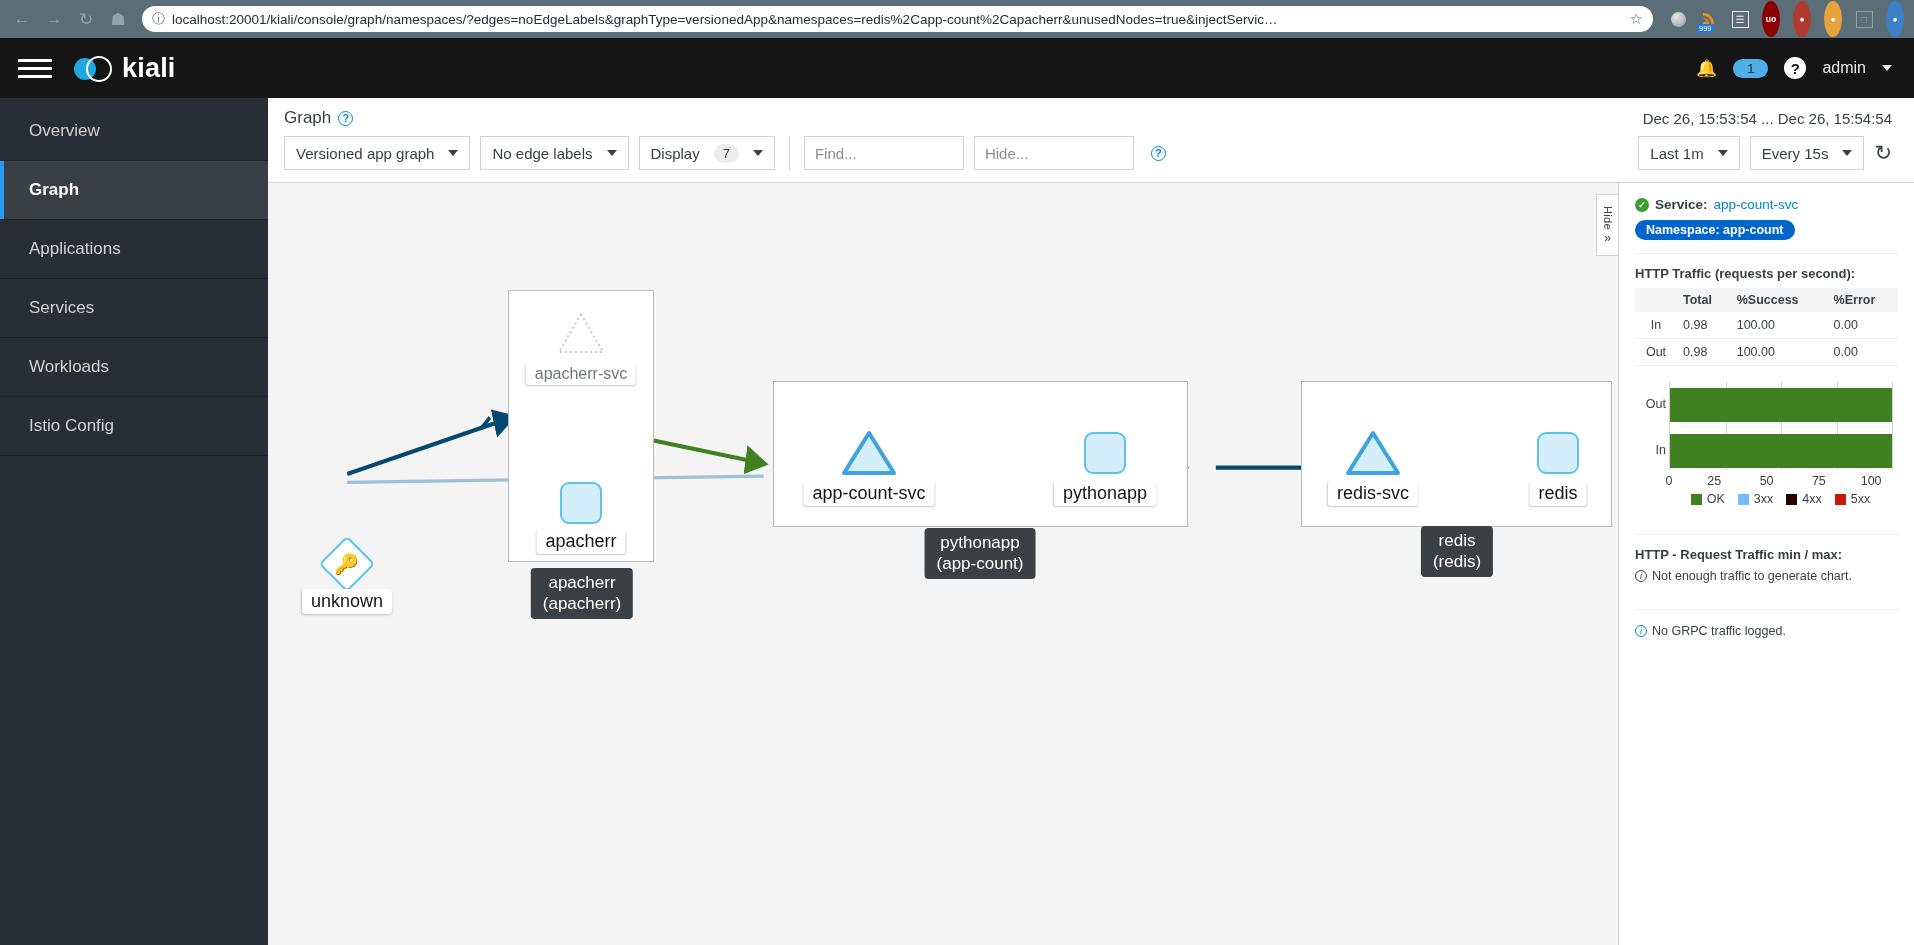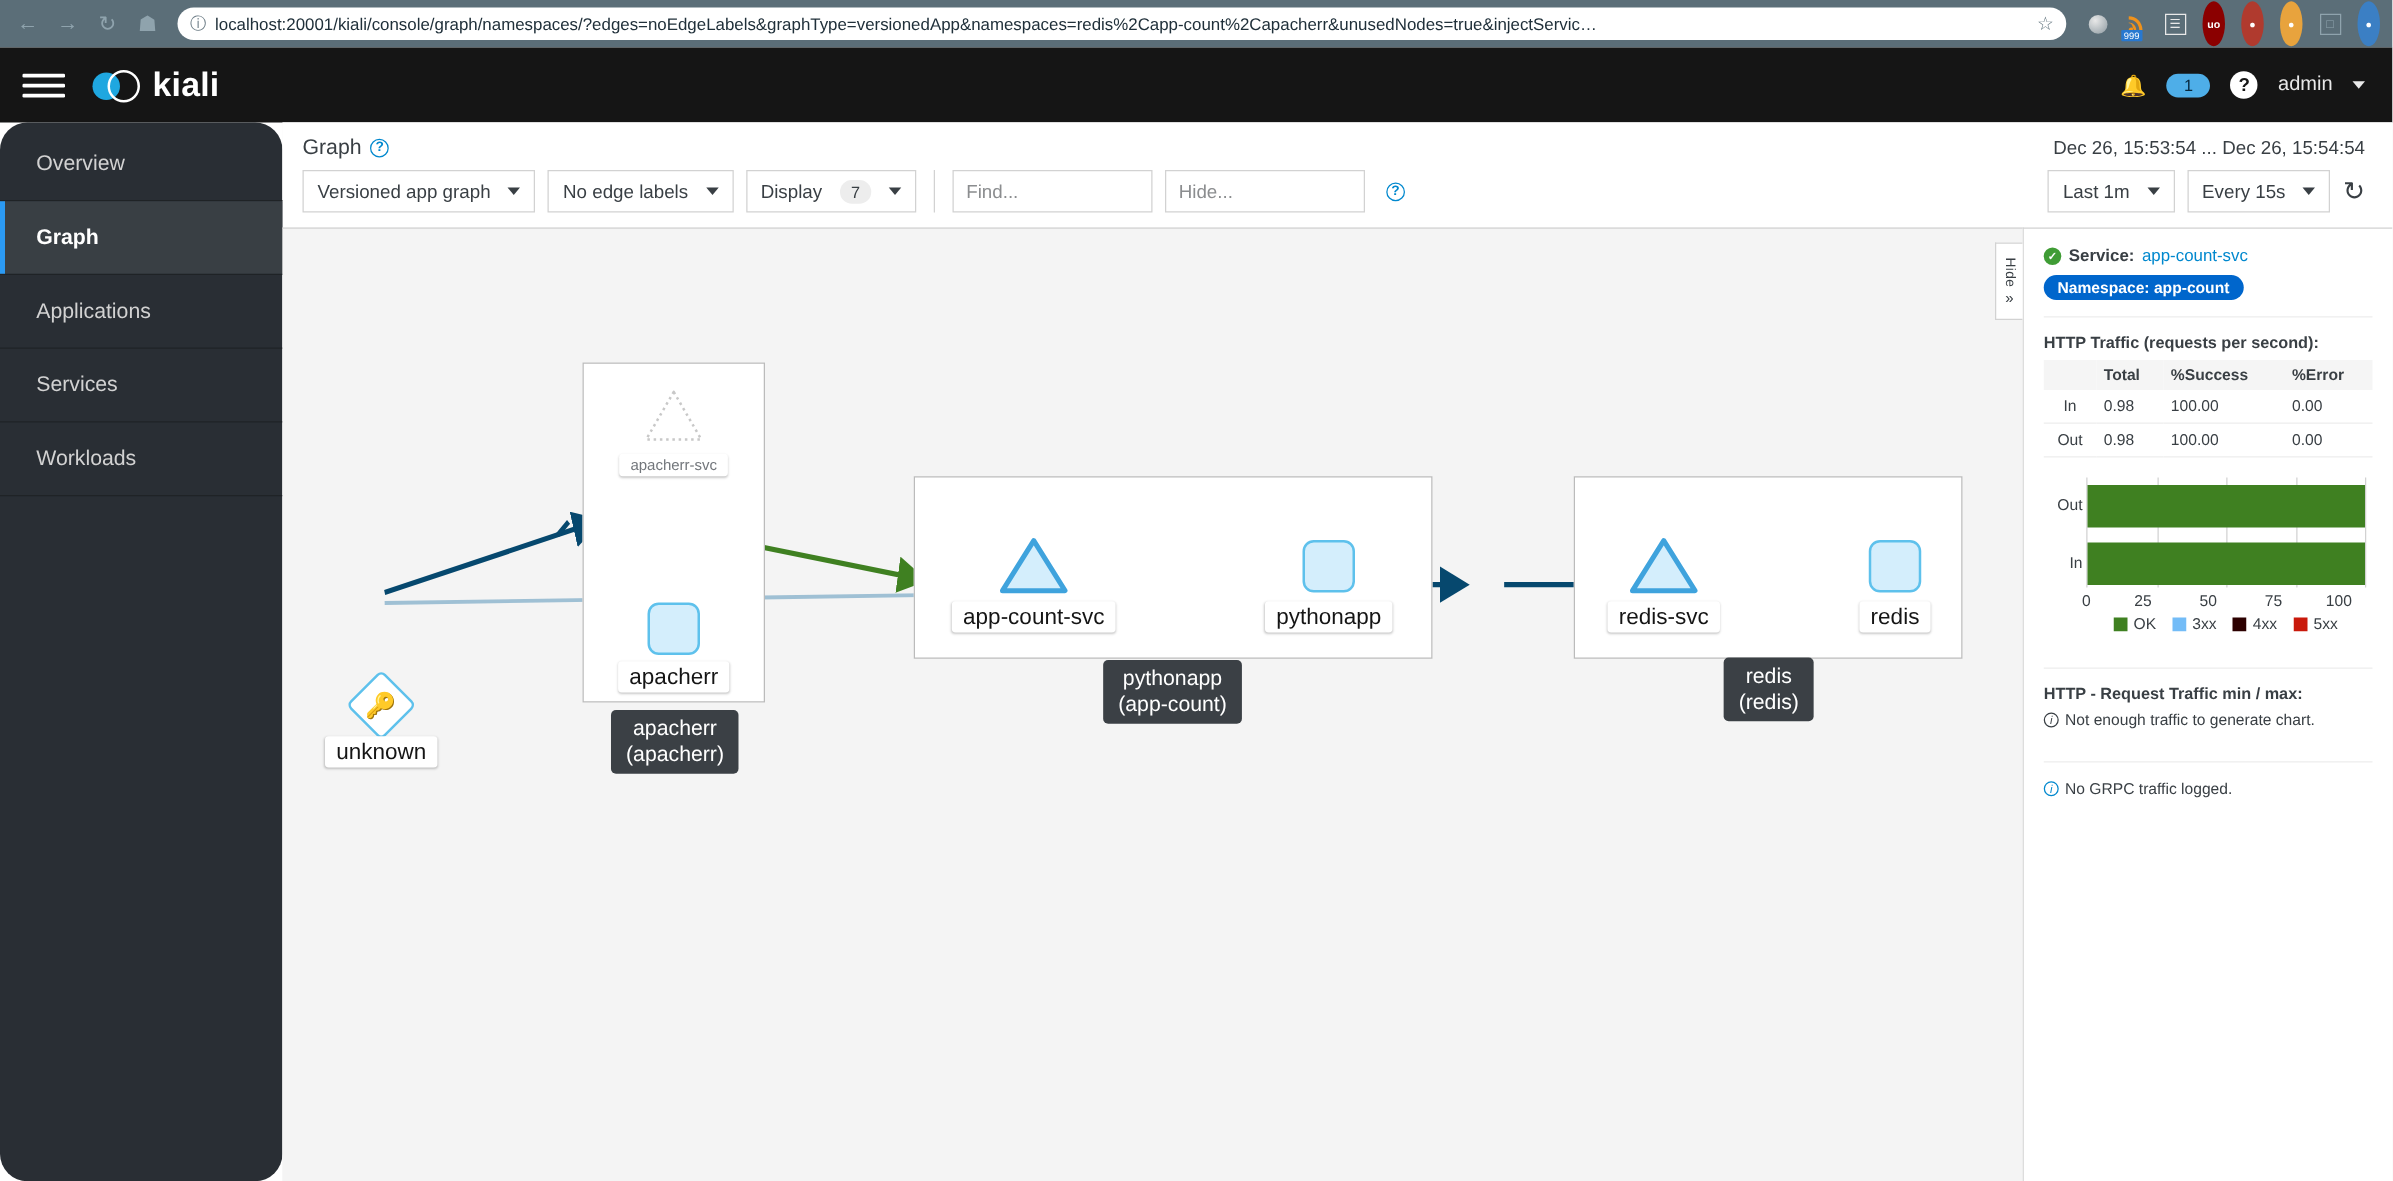--- a/index.html
+++ b/index.html
@@ -67,21 +67,21 @@
      border-radius: 11px; padding: 2px 14px; font-weight: 500; }
   .help-icon { width: 22px; height: 22px; border-radius: 50%; background: #fff;
      color: #151515; font-size: 15px; font-weight: bold; display: flex;
      align-items: center; justify-content: center; }
   .user-name { font-size: 16px; color: #e8e8e8; }
   .caret-down { width: 0; height: 0; border-left: 5px solid transparent;
      border-right: 5px solid transparent; border-top: 6px solid #e8e8e8; }
 
   
   .app-body { display: flex; height: calc(945px - 38px - 60px); }
-  .sidebar { width: 226px; background: #292e34; flex: none; padding-top: 4px; border-radius: 22px; }
+  .sidebar { width: 268px; background: #292e34; flex: none; padding-top: 4px; }
   .nav-item {
     height: 59px; display: flex; align-items: center; padding-left: 29px;
     color: #d2d2d2; font-size: 17px; border-bottom: 1px solid #1f2326;
     cursor: pointer; position: relative;
   }
   .nav-item.active { background: #393f44; color: #fff; font-weight: bold; }
   .nav-item.active::before { content: ""; position: absolute; left: 0; top: 0;
      bottom: 0; width: 4px; background: #2b9af3; }
 
   .content { flex: 1 1 auto; display: flex; flex-direction: column;
@@ -189,21 +189,21 @@
 
   
   .graph-canvas { position: absolute; inset: 0; }
   .ns-box { position: absolute; border: 1px solid #bbb; background: #fff; }
   .node-label {
     position: absolute; background: #fff; border-radius: 3px;
     box-shadow: 0 1px 2px rgba(0,0,0,.22); padding: 2px 9px;
     font-size: 18px; color: #151515; white-space: nowrap;
     transform: translateX(-50%); font-family: "Liberation Sans", sans-serif;
   }
-  .node-label.muted { color: #72767b; font-size: 12px; }
+  .node-label.muted { color: #72767b; font-size: 16px; }
   .badge-tip {
     position: absolute; background: #3b4045; color: #fff; border-radius: 4px;
     padding: 5px 12px; font-size: 17px; line-height: 1.22; text-align: center;
     transform: translateX(-50%); white-space: pre-line;
   }
   .app-node {
     position: absolute; width: 42px; height: 42px; border-radius: 9px;
     background: #d4eefc; border: 2.5px solid #5ec1ec;
     transform: translate(-50%, -50%);
   }
@@ -293,20 +293,23 @@
       <span>Graph</span>
     </div>
     <div class="nav-item">
       <span>Applications</span>
     </div>
     <div class="nav-item">
       <span>Services</span>
     </div>
     <div class="nav-item">
       <span>Workloads</span>
+    </div>
+    <div class="nav-item">
+      <span>Istio Config</span>
     </div>
   </nav>
 
   <div class="content">
 
 
     <div class="graph-head">
       <span class="graph-title">Graph</span>
       <span class="help-circle">?</span>
       <span class="time-range">Dec 26, 15:53:54 ... Dec 26, 15:54:54</span>

